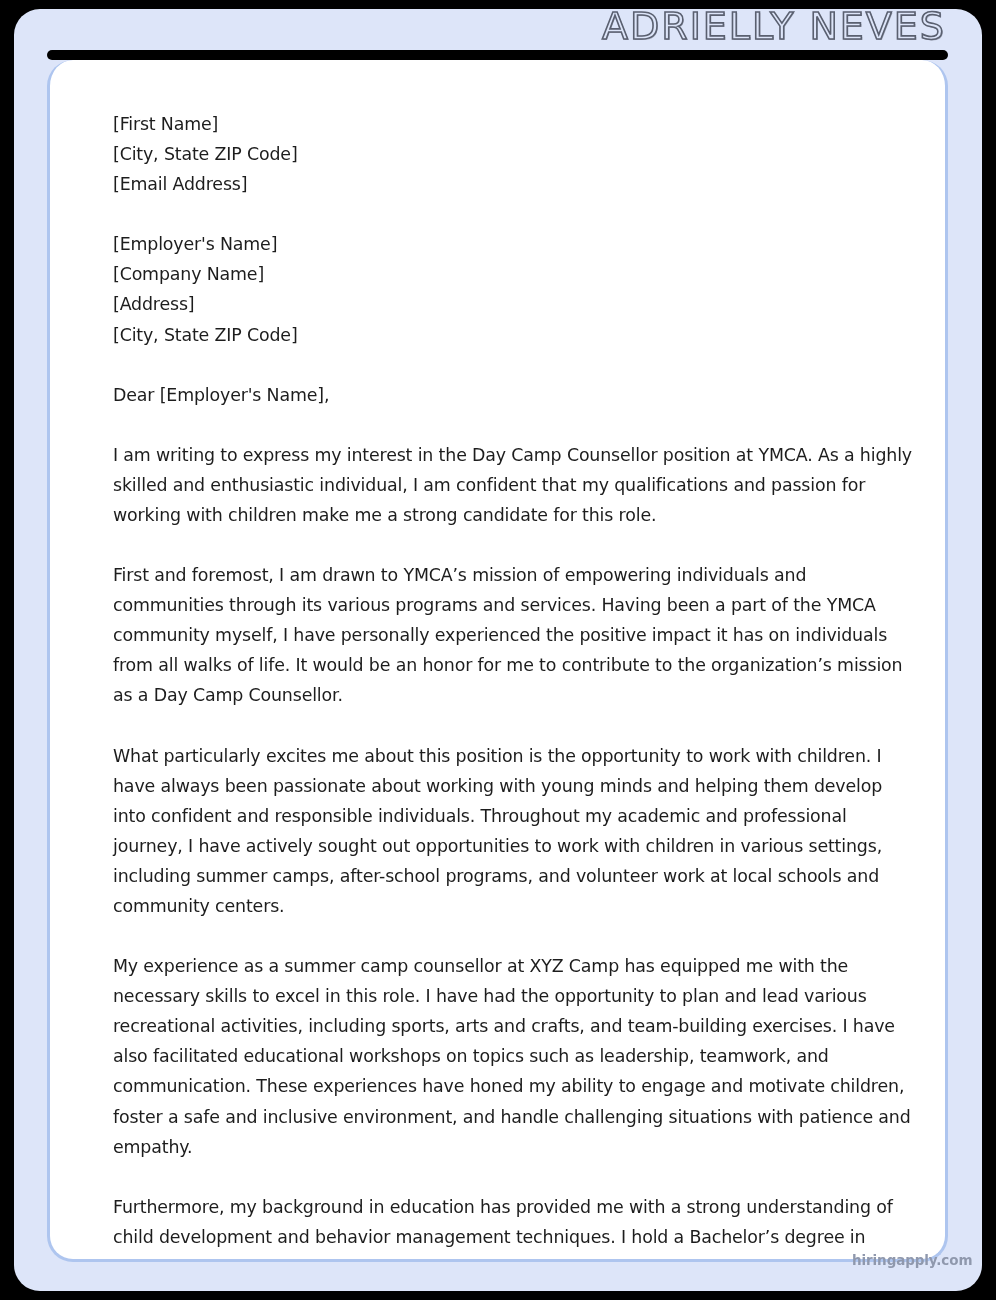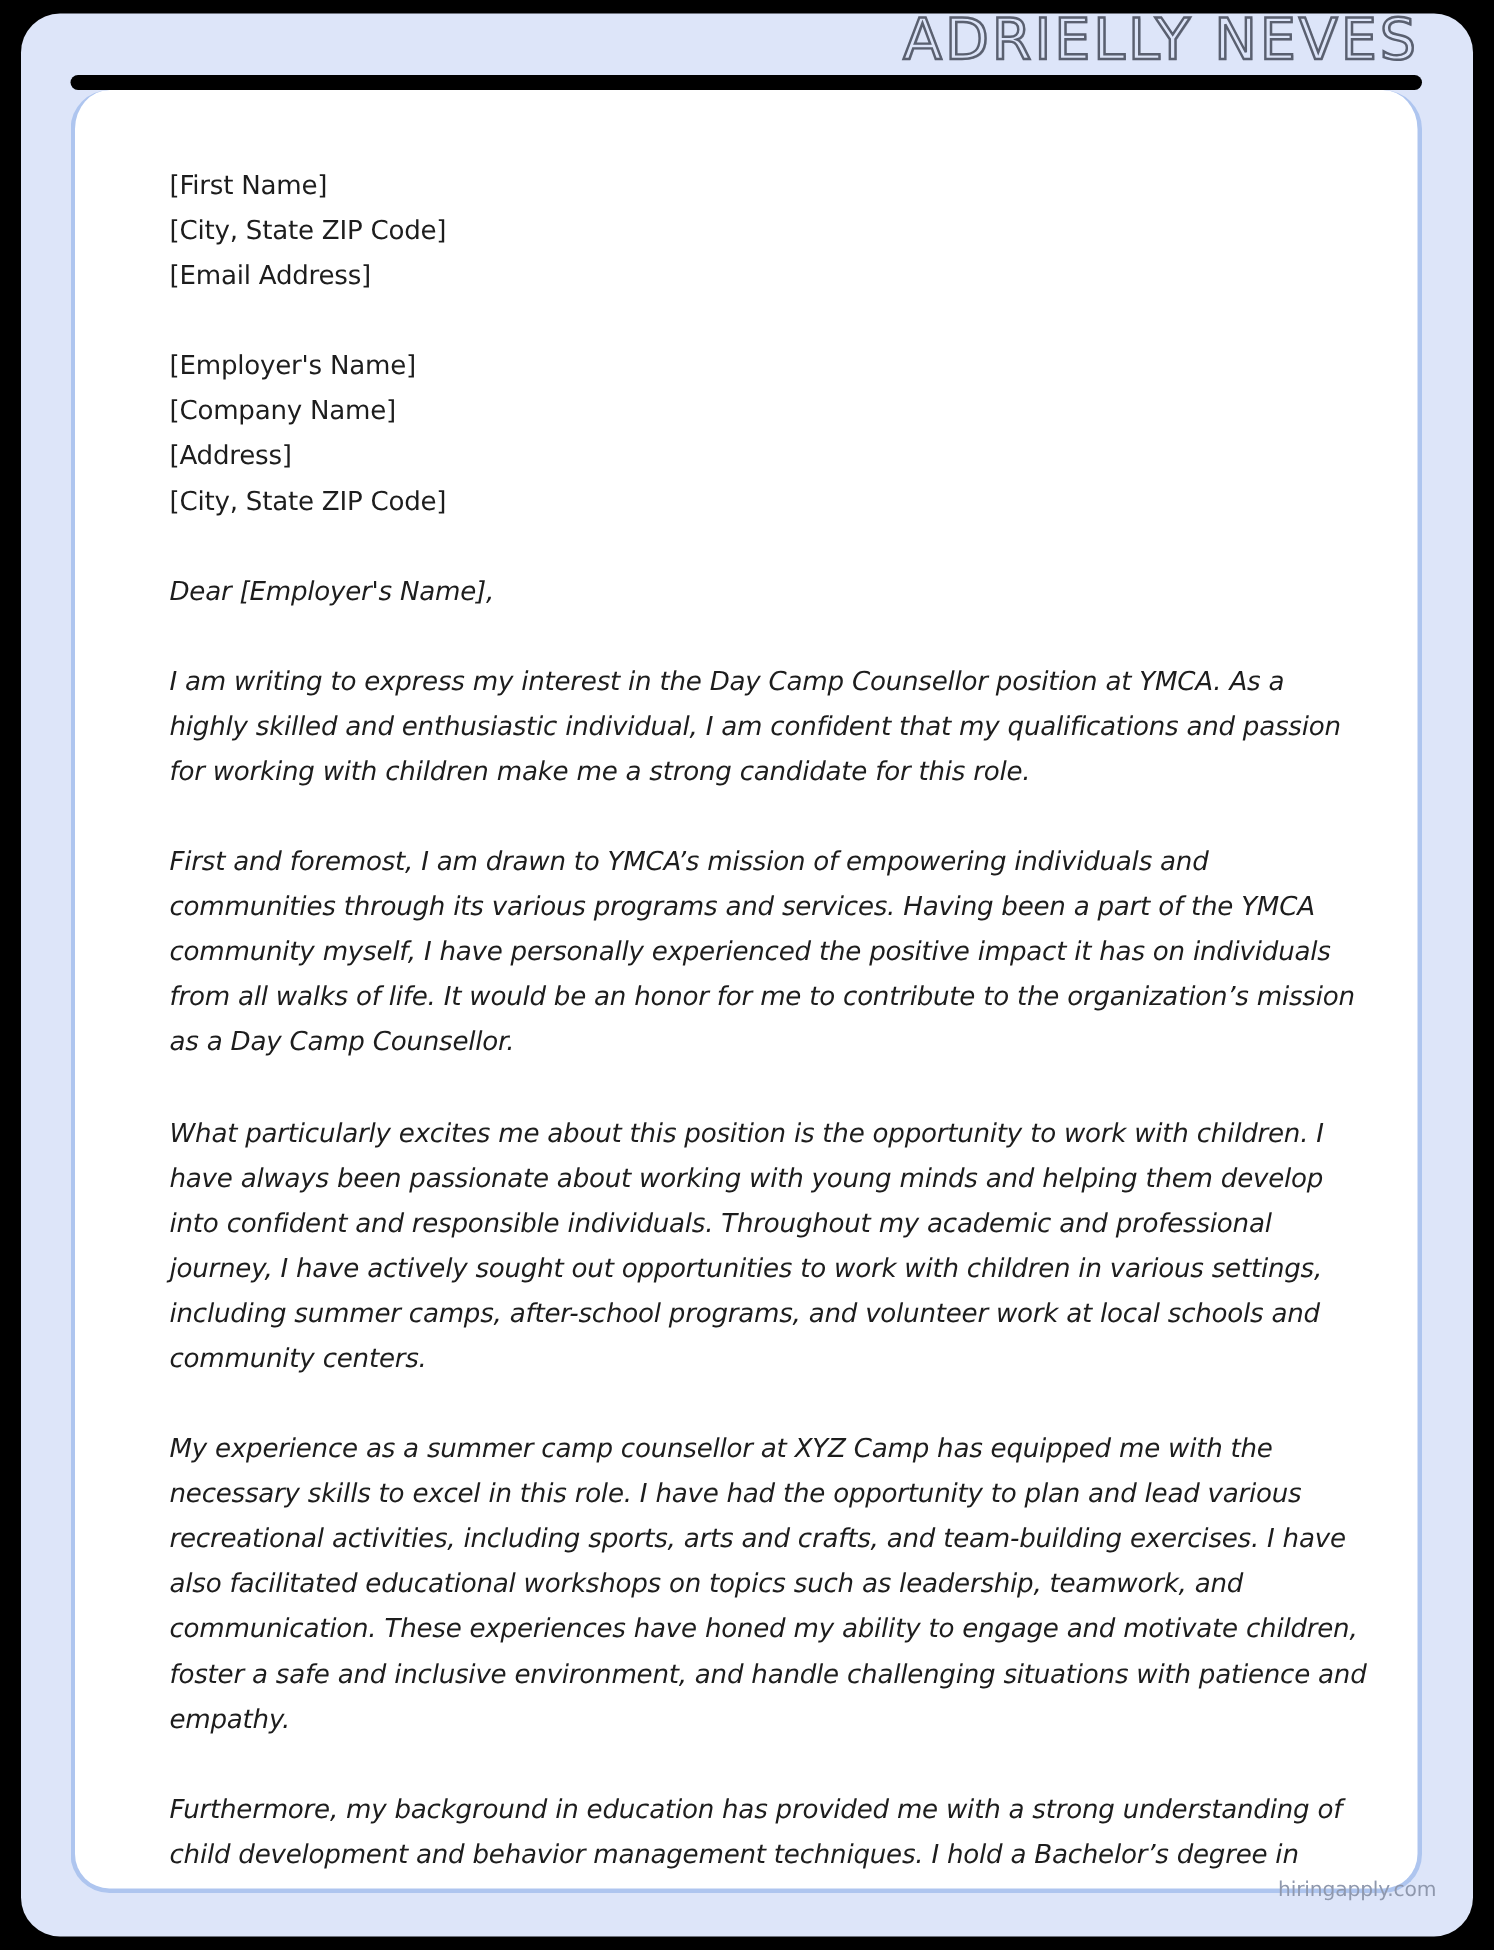--- a/index.html
+++ b/index.html
@@ -95,36 +95,36 @@
     letter-spacing: -0.15px;
   }
 
   .addr-line { display: block; white-space: nowrap; }
 
   .block-gap { height: 30px; }
 
   p.para {
     margin: 0;
     text-align: left;
-    font-style: italic;
   }
 
   .para-gap { height: 30px; }
 
   
   .watermark {
     position: absolute;
     left: 838px;
     top: 1243px;
     font-family: "DejaVu Sans", sans-serif;
     font-size: 13.5px;
     line-height: 17px;
     color: #8f98ad;
     white-space: nowrap;
     letter-spacing: -0.1px;
+    font-weight: bold;
   }
 </style>
 </head>
 <body>
 
 <div class="frame">
   <div class="canvas">
 
     <div class="header">
       <div class="doc-title">ADRIELLY NEVES</div>

